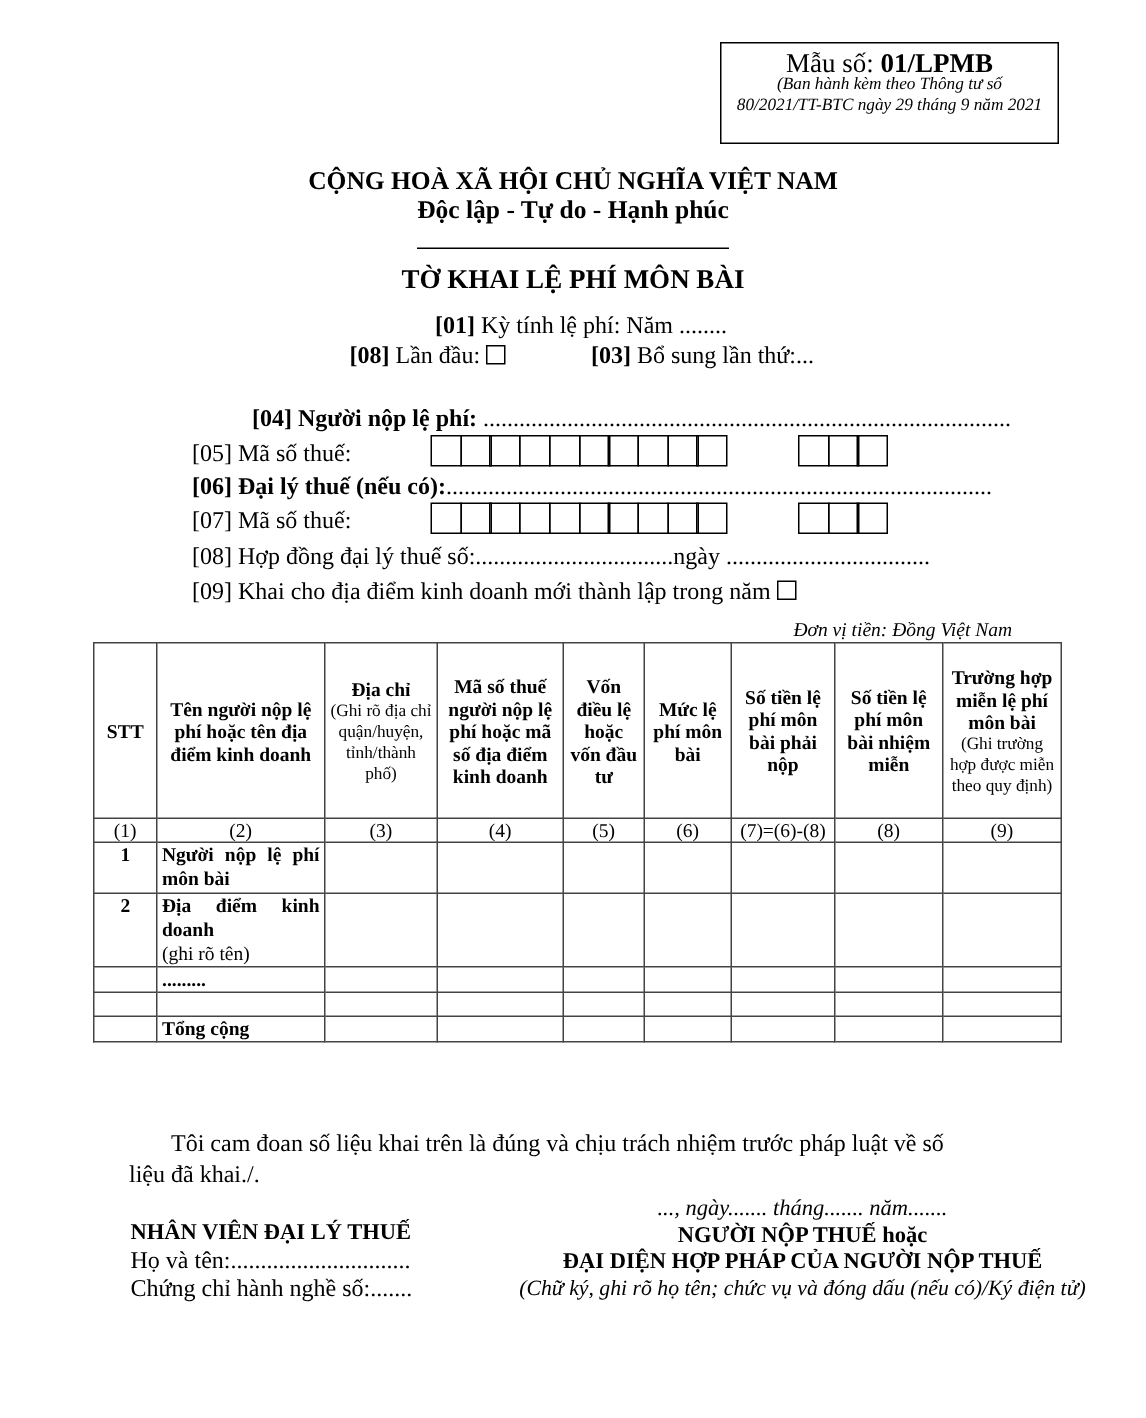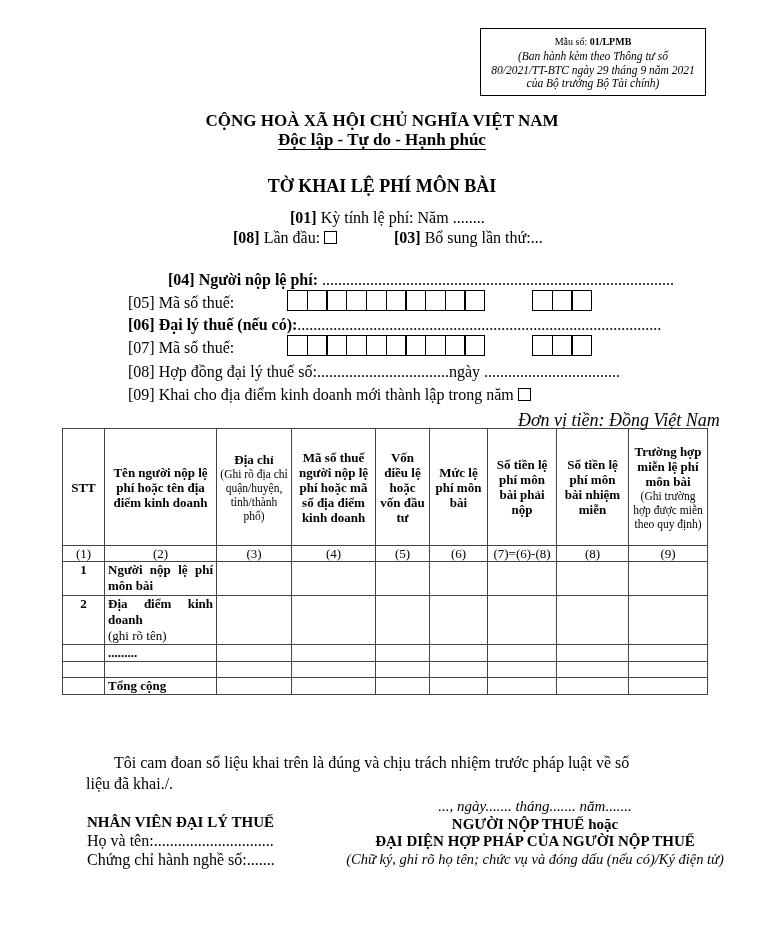--- a/index.html
+++ b/index.html
@@ -6,26 +6,26 @@
   body {
     width: 764px; height: 945px; position: relative; overflow: hidden;
     font-family: "Liberation Serif", "DejaVu Serif", serif; color: #000;
   }
   .abs { position: absolute; }
   .form-box {
     left: 480px; top: 28px; width: 226px; height: 68px;
     border: 1.3px solid #000; box-sizing: border-box;
     text-align: center; font-size: 12px; line-height: 14px; padding-top: 5px;
   }
-  .form-box .code { font-size: 10px; line-height: 16px; }
+  .form-box .code { font-size: 18px; line-height: 16px; }
   .form-box .code b { font-weight: bold; }
   .form-box i { display: block; font-size: 11.5px; line-height: 13.5px; }
   .nation { left: 0; width: 764px; top: 111px; text-align: center; font-weight: bold; font-size: 17px; line-height: 20px; }
   .motto { left: 0; width: 764px; top: 130px; text-align: center; font-weight: bold; font-size: 17px; line-height: 20px; }
-  .motto span { border-bottom: 1.5px solid #000; padding-bottom: 0; }
+  .motto span { border-bottom: 1.5px solid #000; padding-bottom: 16px; }
   .title { left: 0; width: 764px; top: 175px; text-align: center; font-weight: bold; font-size: 18px; line-height: 22px; }
   .line { font-size: 16px; line-height: 20px; white-space: nowrap; }
   .checkbox { display: inline-block; width: 11px; height: 11px; border: 1.2px solid #000; vertical-align: -1px; }
   .tin-box { width: 21px; height: 21px; border: 1.3px solid #000; margin-left: -1.3px; box-sizing: border-box; }
   .tin-box.first { margin-left: 0; }
   .tin-group { position: absolute; display: flex; }
   table.main {
     position: absolute; left: 62px; top: 428px; width: 645px;
     border-collapse: collapse; table-layout: fixed; font-size: 13px;
   }
@@ -50,21 +50,20 @@
   .sign-note { top: 850px; font-size: 14.5px; line-height: 18px; }
   .sign-note i { font-style: italic; }
 </style>
 </head>
 <body>
 
 <div class="abs form-box">
   <div class="code"><span>Mẫu số: </span><b>01/LPMB</b></div>
   <i>(Ban hành kèm theo Thông tư số</i>
   <i>80/2021/TT-BTC ngày 29 tháng 9 năm 2021</i>
-  <i>của Bộ trưởng Bộ Tài chính)</i>
 </div>
 
 <div class="abs nation">CỘNG HOÀ XÃ HỘI CHỦ NGHĨA VIỆT NAM</div>
 <div class="abs motto"><span>Độc lập - Tự do - Hạnh phúc</span></div>
 <div class="abs title">TỜ KHAI LỆ PHÍ MÔN BÀI</div>
 
 <div class="abs line" style="left:290px; top:208px;">
   <b>[01]</b><span> Kỳ tính lệ phí: Năm ........</span>
 </div>
 
@@ -120,21 +119,21 @@
   <div class="tin-box"></div>
   <div class="tin-box"></div>
 </div>
 
 <div class="abs line" style="left:128px; top:362px;">[08] Hợp đồng đại lý thuế số:.................................ngày ..................................</div>
 
 <div class="abs line" style="left:128px; top:385px;">
   <span>[09] Khai cho địa điểm kinh doanh mới thành lập trong năm </span><span class="checkbox"></span>
 </div>
 
-<div class="abs line" style="left:518px; top:410px; font-style:italic; font-size:18px;">Đơn vị tiền: Đồng Việt Nam</div>
+<div class="abs line" style="left:529px; top:410px; font-style:italic; font-size:13px;">Đơn vị tiền: Đồng Việt Nam</div>
 
 <table class="main">
   <colgroup>
     <col style="width:42px">
       <col style="width:112px">
       <col style="width:75px">
       <col style="width:84px">
     <col style="width:54px">
       <col style="width:58px">
       <col style="width:69px">

